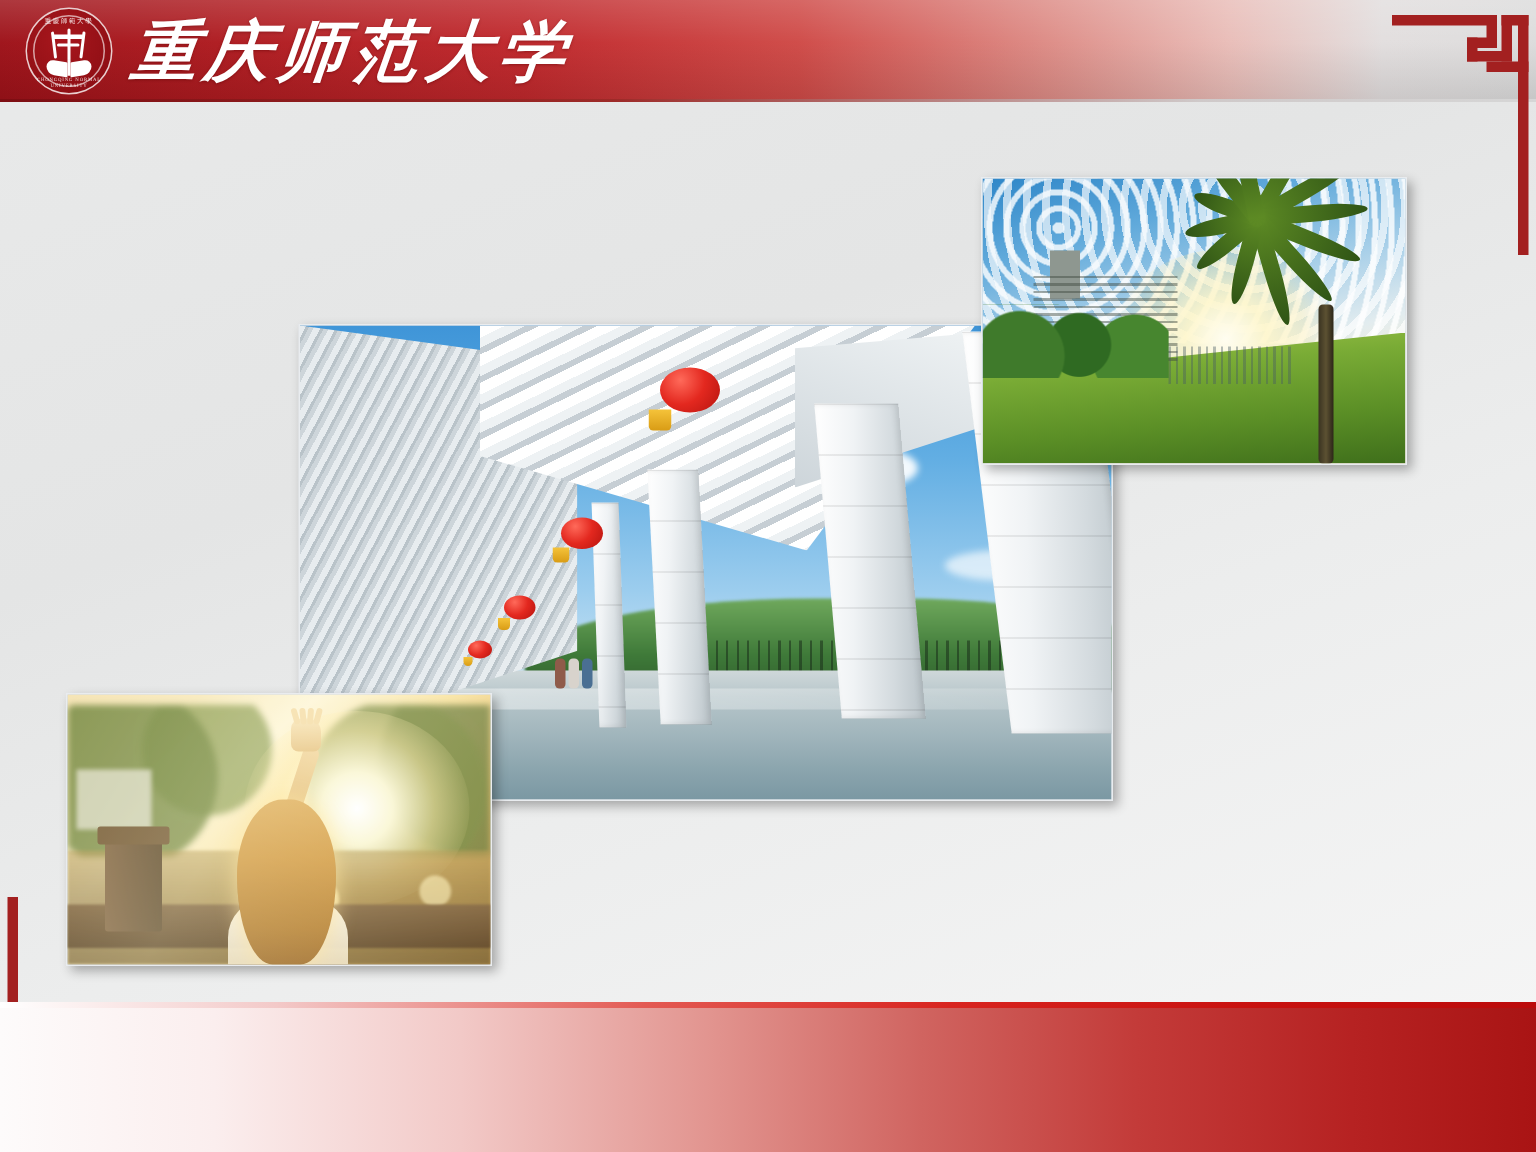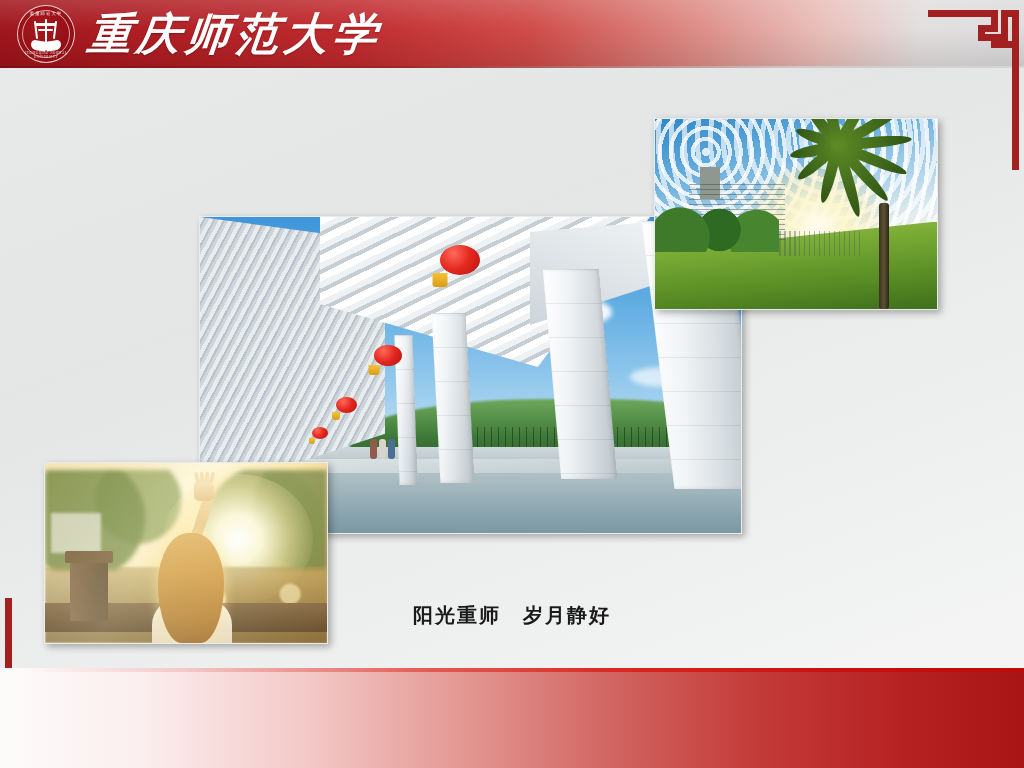--- a/index.html
+++ b/index.html
@@ -374,22 +374,19 @@
           <i class="f3"></i>
           <i class="f4"></i>
       </div>
       <div class="g-head"></div>
       <div class="g-body"></div>
       <div class="g-hair"></div>
       <div class="g-warm"></div>
     </div>
   </div>
 
-  <div class="caption">
-    <span>阳光重师　岁月静好</span>
-  </div>
 
   <div class="footer">
     <div class="footer-line"></div>
     <div class="footer-band"></div>
   </div>
 
 </div>
 
 </body></html>

